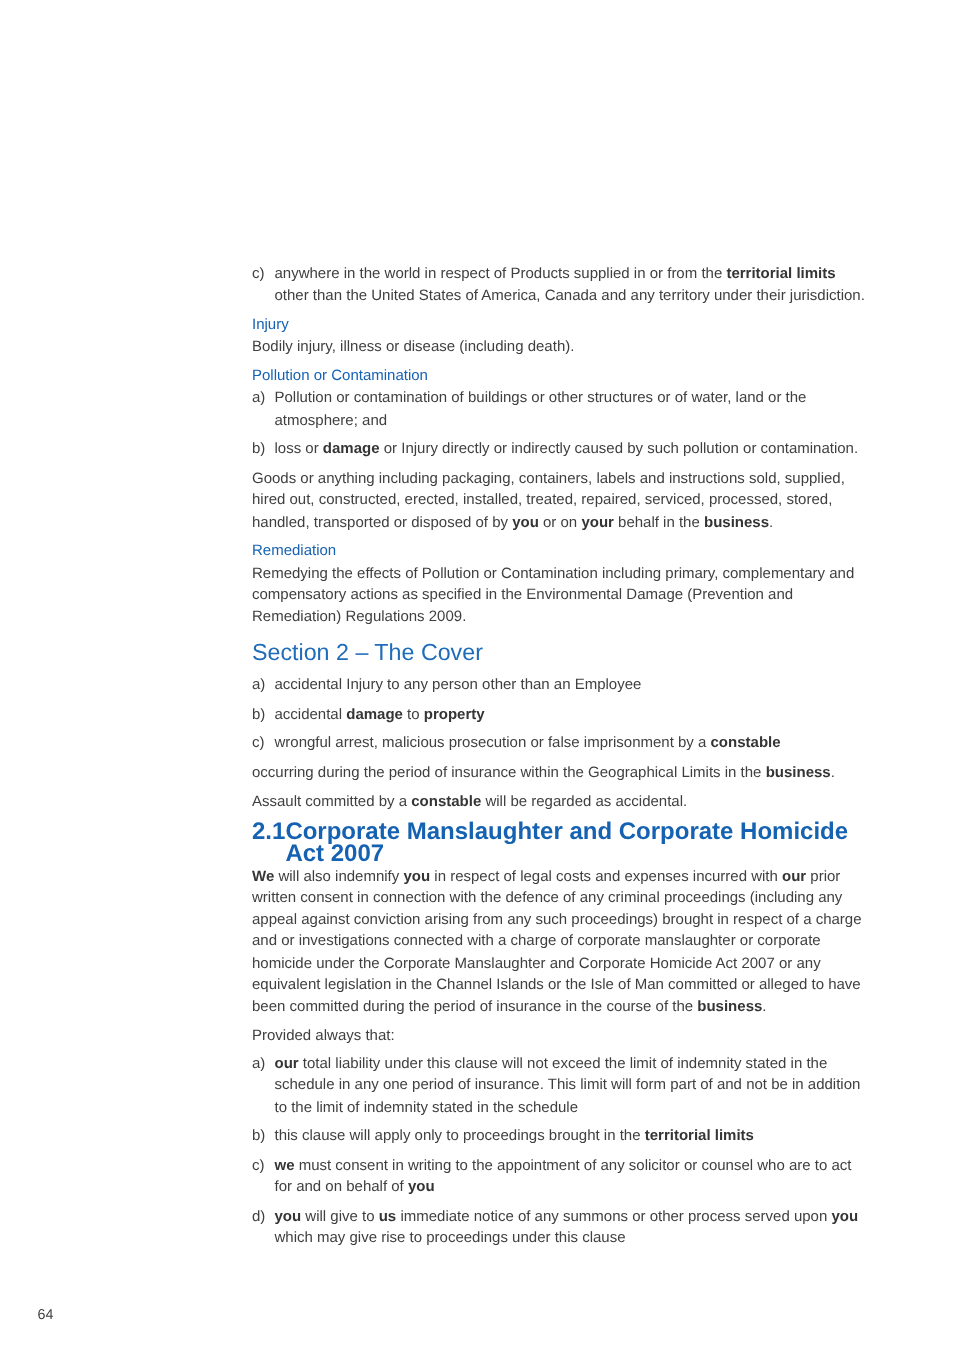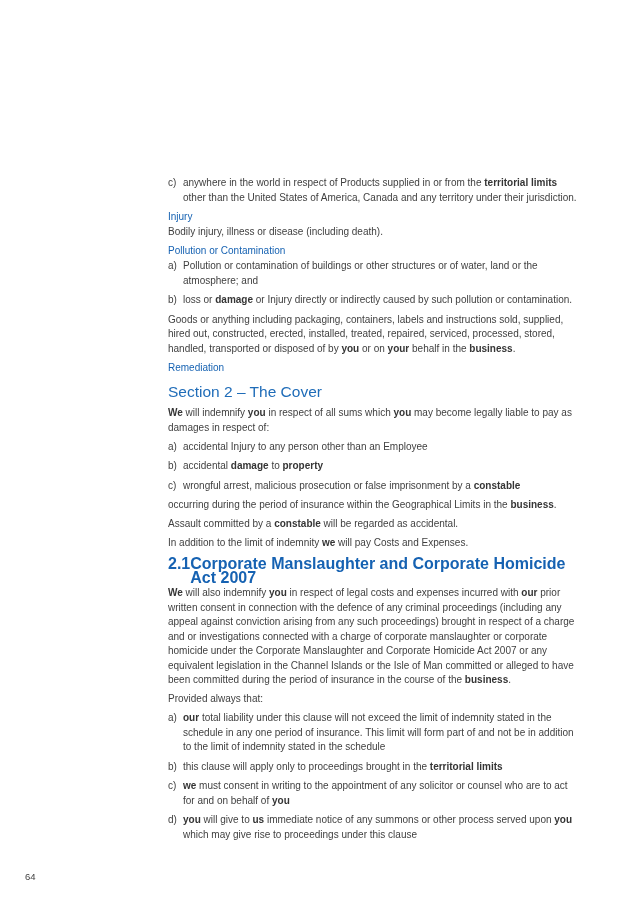--- a/index.html
+++ b/index.html
@@ -53,40 +53,39 @@
     <span class="li-text"><span>Pollution or contamination of buildings or other structures or of water, land or the atmosphere; and</span></span>
   </div>
   <div class="li">
     <span class="marker">b)</span>
     <span class="li-text"><span>loss or </span><span class="b">damage</span><span> or Injury directly or indirectly caused by such pollution or contamination.</span></span>
   </div>
 
   <p class="para"><span>Goods or anything including packaging, containers, labels and instructions sold, supplied, hired out, constructed, erected, installed, treated, repaired, serviced, processed, stored, handled, transported or disposed of by </span><span class="b">you</span><span> or on </span><span class="b">your</span><span> behalf in the </span><span class="b">business</span><span>.</span></p>
 
   <h3 class="defhead">Remediation</h3>
+  <p class="para"><span>Remedying the effects of Pollution or Contamination including primary, complementary and compensatory actions as specified in the Environmental Damage (Prevention and Remediation) Regulations 2009.</span></p>
 
   <h2 class="section-title">Section 2 – The Cover</h2>
-  <p class="para"><span class="b">We</span><span> will indemnify </span><span class="b">you</span><span> in respect of all sums which </span><span class="b">you</span><span> may become legally liable to pay as damages in respect of:</span></p>
 
   <div class="li">
     <span class="marker">a)</span>
     <span class="li-text"><span>accidental Injury to any person other than an Employee</span></span>
   </div>
   <div class="li">
     <span class="marker">b)</span>
     <span class="li-text"><span>accidental </span><span class="b">damage</span><span> to </span><span class="b">property</span></span>
   </div>
   <div class="li">
     <span class="marker">c)</span>
     <span class="li-text"><span>wrongful arrest, malicious prosecution or false imprisonment by a </span><span class="b">constable</span></span>
   </div>
 
   <p class="para"><span>occurring during the period of insurance within the Geographical Limits in the </span><span class="b">business</span><span>.</span></p>
   <p class="para"><span>Assault committed by a </span><span class="b">constable</span><span> will be regarded as accidental.</span></p>
-  <p class="para"><span>In addition to the limit of indemnity </span><span class="b">we</span><span> will pay Costs and Expenses.</span></p>
 
   <div class="subhead">
     <span class="marker2">2.1</span>
     <span>Corporate Manslaughter and Corporate Homicide Act 2007</span>
   </div>
   <p class="para"><span class="b">We</span><span> will also indemnify </span><span class="b">you</span><span> in respect of legal costs and expenses incurred with </span><span class="b">our</span><span> prior written consent in connection with the defence of any criminal proceedings (including any appeal against conviction arising from any such proceedings) brought in respect of a charge and or investigations connected with a charge of corporate manslaughter or corporate homicide under the Corporate Manslaughter and Corporate Homicide Act 2007 or any equivalent legislation in the Channel Islands or the Isle of Man committed or alleged to have been committed during the period of insurance in the course of the </span><span class="b">business</span><span>.</span></p>
   <p class="para"><span>Provided always that:</span></p>
 
   <div class="li">
     <span class="marker">a)</span>

